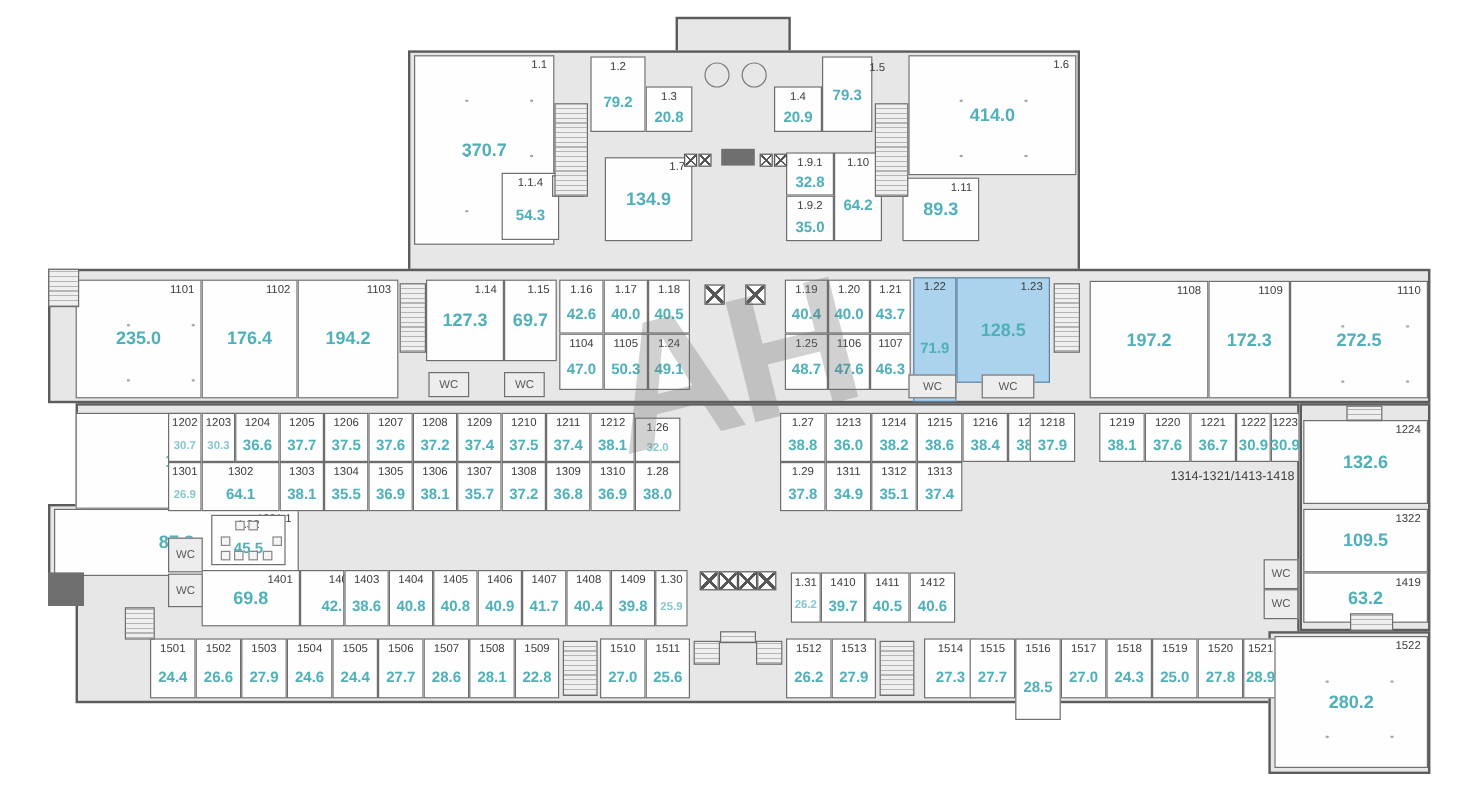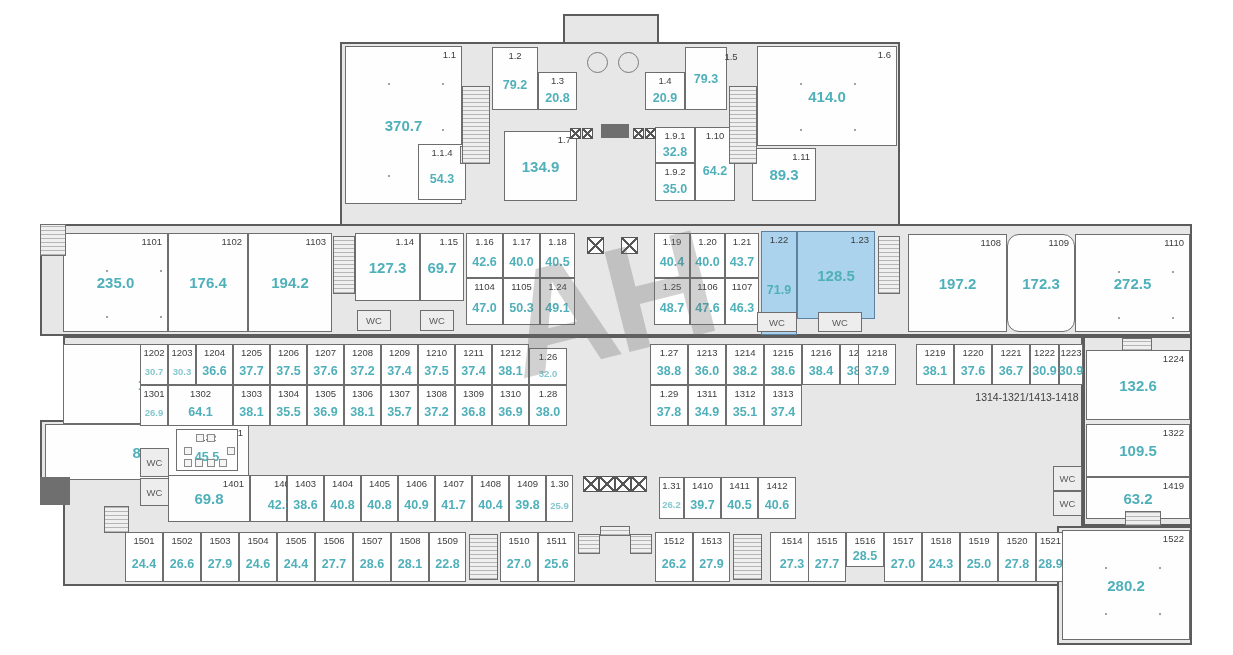--- a/index.html
+++ b/index.html
@@ -172,21 +172,21 @@
       <div class="area">47.6</div>
     </div>
     <div class="room cell" style="left: 725px; top: 278px; width: 34px; height: 47px;">
       <div class="num">1107</div>
       <div class="area">46.3</div>
     </div>
     <div class="room hall" style="left: 908px; top: 234px; width: 99px; height: 98px;">
       <div class="num">1108</div>
       <div class="area">197.2</div>
     </div>
-    <div class="room hall" style="left: 1007px; top: 234px; width: 68px; height: 98px; border-radius: 12px;">
+    <div class="room hall" style="left: 1007px; top: 234px; width: 68px; height: 98px;">
       <div class="num">1109</div>
       <div class="area">172.3</div>
     </div>
     <div class="room hall dots" style="left: 1075px; top: 234px; width: 115px; height: 98px;">
       <div class="num">1110</div>
       <div class="area">272.5</div>
     </div>
     <div class="room hall" style="left: 63px; top: 344px; width: 186px; height: 80px;">
       <div class="num">1201</div>
       <div class="area">117.8</div>
@@ -476,21 +476,21 @@
       <div class="area">27.9</div>
     </div>
     <div class="room cell" style="left: 770px; top: 532px; width: 44px; height: 50px;">
       <div class="num">1514</div>
       <div class="area">27.3</div>
     </div>
     <div class="room cell" style="left: 808px; top: 532px; width: 38px; height: 50px;">
       <div class="num">1515</div>
       <div class="area">27.7</div>
     </div>
-    <div class="room cell" style="left: 846px; top: 532px; width: 38px; height: 35px;">
+    <div class="room cell" style="left: 846px; top: 532px; width: 38px; height: 68px;">
       <div class="num">1516</div>
       <div class="area">28.5</div>
     </div>
     <div class="room cell" style="left: 884px; top: 532px; width: 38px; height: 50px;">
       <div class="num">1517</div>
       <div class="area">27.0</div>
     </div>
     <div class="room cell" style="left: 922px; top: 532px; width: 38px; height: 50px;">
       <div class="num">1518</div>
       <div class="area">24.3</div>

